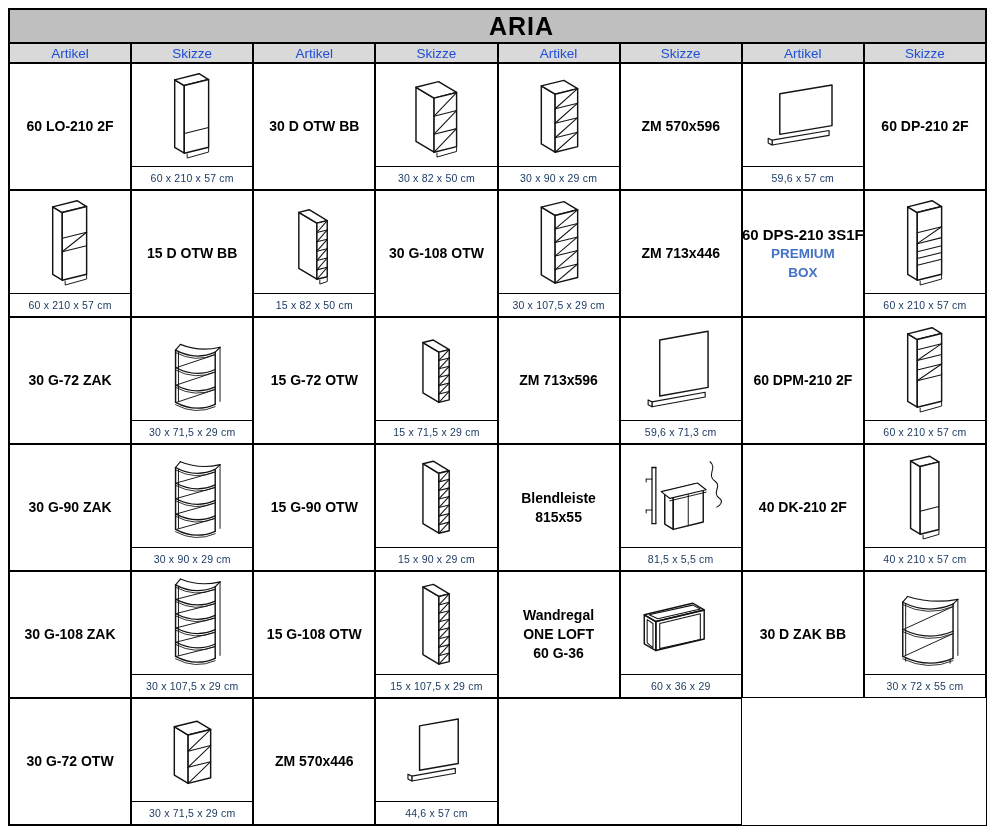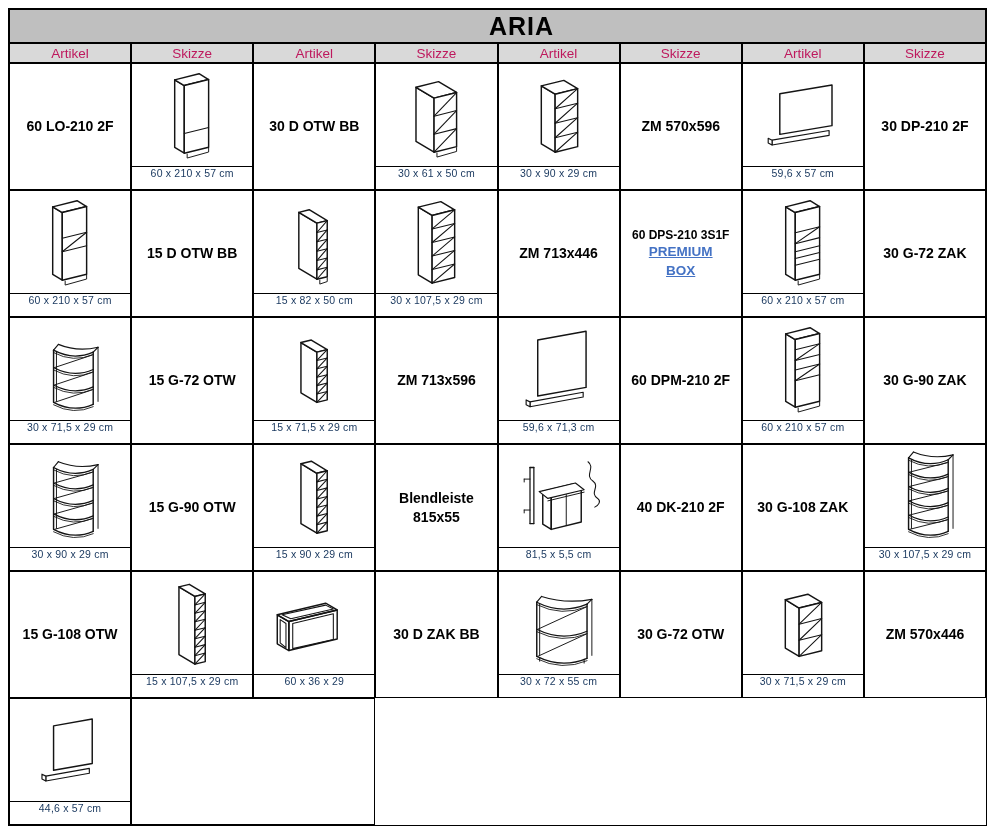--- a/index.html
+++ b/index.html
@@ -15,33 +15,33 @@
   }
   .cell{border:1.5px solid var(--border,#000);box-sizing:border-box;background:#fff;overflow:hidden;}
   .title-cell{
     grid-column:1/-1;background:var(--title-bg,#bfbfbf);
     display:flex;align-items:center;justify-content:center;
     font-weight:bold;font-size:25px;letter-spacing:1px;color:#000;padding-left:48px;
   }
   .header-cell{
     background:var(--header-bg,#d9d9d9);
     display:flex;align-items:center;justify-content:center;
-    font-size:13.5px;color:#be185d;
+    font-size:13.5px;color:#1d4ed8;
   }
   .artikel-cell{
     display:flex;flex-direction:column;align-items:center;justify-content:center;
     text-align:center;padding:2px 21px;
   }
   .artikel-line{font-weight:bold;font-size:14px;line-height:1.35;color:#000;white-space:nowrap;}
-  .artikel-accent{font-weight:bold;font-size:13.5px;line-height:1.35;color:var(--accent,#4472c4);text-decoration:underline;}
+  .artikel-accent{font-weight:bold;font-size:13.5px;line-height:1.35;color:var(--accent,#4472c4);}
   .skizze-cell{display:flex;flex-direction:column;}
   .sketch-area{flex:1;display:flex;align-items:center;justify-content:center;overflow:hidden;}
   .dim-strip{
     border-top:1.4px solid var(--border,#000);
-    height:22px;flex:0 0 22px;display:flex;align-items:flex-start;justify-content:center;
+    height:22px;flex:0 0 22px;display:flex;align-items:center;justify-content:center;
     font-size:10.5px;color:var(--dim-color,#17365d);letter-spacing:.2px;
   }
   .empty-cell{grid-column:span 2;}
 </style>
 </head>
 <body>
 
 <div class="page">
   <div class="catalog">
     <div class="cell title-cell">ARIA</div>
@@ -94,21 +94,21 @@
               <line x1="58" y1="48.666666666666664" x2="81.28" y2="42.906666666666666" stroke-width="1.1"></line>
               <line x1="58" y1="67.33333333333333" x2="81.28" y2="61.57333333333333" stroke-width="1.1"></line>
               <line x1="58" y1="48.666666666666664" x2="81.28" y2="24.239999999999995" stroke-width="1.1"></line>
               <line x1="58" y1="67.33333333333333" x2="81.28" y2="42.90666666666666" stroke-width="1.1"></line>
               <line x1="58" y1="86" x2="81.28" y2="61.57333333333332" stroke-width="1.1"></line>
               <path d="M 61 87 l 0 4 L 81.3 85.2 l 0 -4" fill="none" stroke-width="1"></path>
             </g>
           </svg>
         </div>
     <div class="dim-strip">
-      <span class="dim-label">30 x 61 x 50 cm</span>
+      <span class="dim-label">30 x 82 x 50 cm</span>
     </div>
   </div>
 
   <div class="cell skizze-cell">
     <div class="sketch-area">
           <svg viewBox="0 0 120 96" width="116" height="93">
             <g stroke="#141414" fill="none" stroke-linecap="round" stroke-linejoin="round">
               <polygon points="56.0,86.0 56.0,26.0 41.7,17.4 41.7,77.4" fill="#fff" stroke-width="1.5"></polygon>
               <polygon points="56.0,26.0 79.3,20.2 65.0,11.7 41.7,17.4" fill="#fff" stroke-width="1.5"></polygon>
               <polygon points="56.0,86.0 79.3,80.2 79.3,20.2 56.0,26.0" fill="#fff" stroke-width="1.5"></polygon>
@@ -142,21 +142,21 @@
               <polygon points="24.0,71.5 28.0,73.5 28.0,78.5 24.0,76.5" fill="#fff" stroke-width="1.2"></polygon>
             </g>
           </svg>
         </div>
     <div class="dim-strip">
       <span class="dim-label">59,6 x 57 cm</span>
     </div>
   </div>
 
   <div class="cell artikel-cell">
-    <div class="artikel-line artikel-label">30 DP-210 2F</div>
+    <div class="artikel-line artikel-label">60 DP-210 2F</div>
     <div class="artikel-accent"></div>
     <div class="artikel-line artikel-line2"></div>
     <div class="artikel-line artikel-line3"></div>
   </div>
   <div class="cell skizze-cell">
     <div class="sketch-area">
           <svg viewBox="0 0 120 96" width="116" height="93">
             <g stroke="#141414" fill="none" stroke-linecap="round" stroke-linejoin="round">
               <polygon points="52.0,87.0 52.0,17.0 42.1,11.1 42.1,81.1" fill="#fff" stroke-width="1.5"></polygon>
               <polygon points="52.0,17.0 77.2,10.8 67.3,4.8 42.1,11.1" fill="#fff" stroke-width="1.5"></polygon>
@@ -199,20 +199,26 @@
               <line x1="63" y1="86" x2="73.67" y2="73.69333333333333" stroke-width="1.1"></line>
               <path d="M 66 87 l 0 4 L 73.7 88.4 l 0 -4" fill="none" stroke-width="1"></path>
             </g>
           </svg>
         </div>
     <div class="dim-strip">
       <span class="dim-label">15 x 82 x 50 cm</span>
     </div>
   </div>
 
+  <div class="cell artikel-cell">
+    <div class="artikel-line artikel-label">30 G-108 OTW</div>
+    <div class="artikel-accent"></div>
+    <div class="artikel-line artikel-line2"></div>
+    <div class="artikel-line artikel-line3"></div>
+  </div>
   <div class="cell skizze-cell">
     <div class="sketch-area">
           <svg viewBox="0 0 120 96" width="116" height="93">
             <g stroke="#141414" fill="none" stroke-linecap="round" stroke-linejoin="round">
               <polygon points="56.0,90.0 56.0,20.0 41.7,11.4 41.7,81.4" fill="#fff" stroke-width="1.5"></polygon>
               <polygon points="56.0,20.0 79.3,14.2 65.0,5.7 41.7,11.4" fill="#fff" stroke-width="1.5"></polygon>
               <polygon points="56.0,90.0 79.3,84.2 79.3,14.2 56.0,20.0" fill="#fff" stroke-width="1.5"></polygon>
               <line x1="56" y1="34" x2="79.28" y2="28.240000000000002" stroke-width="1.1"></line>
               <line x1="56" y1="48" x2="79.28" y2="42.24" stroke-width="1.1"></line>
               <line x1="56" y1="62" x2="79.28" y2="56.24" stroke-width="1.1"></line>
@@ -231,21 +237,21 @@
   </div>
 
   <div class="cell artikel-cell">
     <div class="artikel-line artikel-label">ZM 713x446</div>
     <div class="artikel-accent"></div>
     <div class="artikel-line artikel-line2"></div>
     <div class="artikel-line artikel-line3"></div>
   </div>
 
   <div class="cell artikel-cell">
-    <div class="artikel-line artikel-label" style="font-size: 12px;">60 DPS-210 3S1F</div>
+    <div class="artikel-line artikel-label" style="font-size: 15px;">60 DPS-210 3S1F</div>
     <div class="artikel-accent">PREMIUM BOX</div>
     <div class="artikel-line artikel-line2"></div>
     <div class="artikel-line artikel-line3"></div>
   </div>
   <div class="cell skizze-cell">
     <div class="sketch-area">
           <svg viewBox="0 0 120 96" width="116" height="93">
             <g stroke="#141414" fill="none" stroke-linecap="round" stroke-linejoin="round">
               <polygon points="52.0,87.0 52.0,17.0 42.1,11.1 42.1,81.1" fill="#fff" stroke-width="1.5"></polygon>
               <polygon points="52.0,17.0 77.2,10.8 67.3,4.8 42.1,11.1" fill="#fff" stroke-width="1.5"></polygon>
@@ -486,20 +492,36 @@
     <div class="dim-strip">
       <span class="dim-label">81,5 x 5,5 cm</span>
     </div>
   </div>
 
   <div class="cell artikel-cell">
     <div class="artikel-line artikel-label">40 DK-210 2F</div>
     <div class="artikel-accent"></div>
     <div class="artikel-line artikel-line2"></div>
     <div class="artikel-line artikel-line3"></div>
+  </div>
+  <div class="cell skizze-cell">
+    <div class="sketch-area">
+          <svg viewBox="0 0 120 96" width="116" height="93">
+            <g stroke="#141414" fill="none" stroke-linecap="round" stroke-linejoin="round">
+              <polygon points="55.0,87.0 55.0,17.0 45.1,11.1 45.1,81.1" fill="#fff" stroke-width="1.5"></polygon>
+              <polygon points="55.0,17.0 74.4,12.2 64.5,6.3 45.1,11.1" fill="#fff" stroke-width="1.5"></polygon>
+              <polygon points="55.0,87.0 74.4,82.2 74.4,12.2 55.0,17.0" fill="#fff" stroke-width="1.5"></polygon>
+              <line x1="55" y1="63.2" x2="74.4" y2="58.400000000000006" stroke-width="1.1"></line>
+              <path d="M 58 88 l 0 4 L 74.4 87.2 l 0 -4" fill="none" stroke-width="1"></path>
+            </g>
+          </svg>
+        </div>
+    <div class="dim-strip">
+      <span class="dim-label">40 x 210 x 57 cm</span>
+    </div>
   </div>
 
   <div class="cell artikel-cell">
     <div class="artikel-line artikel-label">30 G-108 ZAK</div>
     <div class="artikel-accent"></div>
     <div class="artikel-line artikel-line2"></div>
     <div class="artikel-line artikel-line3"></div>
   </div>
   <div class="cell skizze-cell">
     <div class="sketch-area">
@@ -566,20 +588,26 @@
               <line x1="63" y1="81.25" x2="73.67" y2="69.86" stroke-width="1.1"></line>
               <line x1="63" y1="90" x2="73.67" y2="78.61" stroke-width="1.1"></line>
             </g>
           </svg>
         </div>
     <div class="dim-strip">
       <span class="dim-label">15 x 107,5 x 29 cm</span>
     </div>
   </div>
 
+  <div class="cell artikel-cell">
+    <div class="artikel-line artikel-label">Wandregal</div>
+    <div class="artikel-accent"></div>
+    <div class="artikel-line artikel-line2">ONE LOFT</div>
+    <div class="artikel-line artikel-line3">60 G-36</div>
+  </div>
   <div class="cell skizze-cell">
     <div class="sketch-area">
           <svg viewBox="0 0 120 96" width="116" height="93">
             <g stroke="#141414" fill="none" stroke-linecap="round" stroke-linejoin="round">
               <polygon points="34.0,76.0 84.0,64.0 84.0,34.0 34.0,46.0" fill="none" stroke-width="1.5"></polygon>
               <polygon points="34.0,76.0 34.0,46.0 22.0,39.0 22.0,69.0" fill="none" stroke-width="1.5"></polygon>
               <polygon points="34.0,46.0 84.0,34.0 72.0,27.0 22.0,39.0" fill="none" stroke-width="1.5"></polygon>
               <polygon points="38.0,74.0 80.0,64.5 80.0,38.0 38.0,48.0" fill="none" stroke-width="1.1"></polygon>
               <polygon points="36.0,43.0 80.0,33.0 72.0,29.0 27.0,39.0" fill="none" stroke-width="1.1"></polygon>
               <polygon points="31.0,73.0 31.0,48.0 25.0,44.0 25.0,68.0" fill="none" stroke-width="1.1"></polygon>

